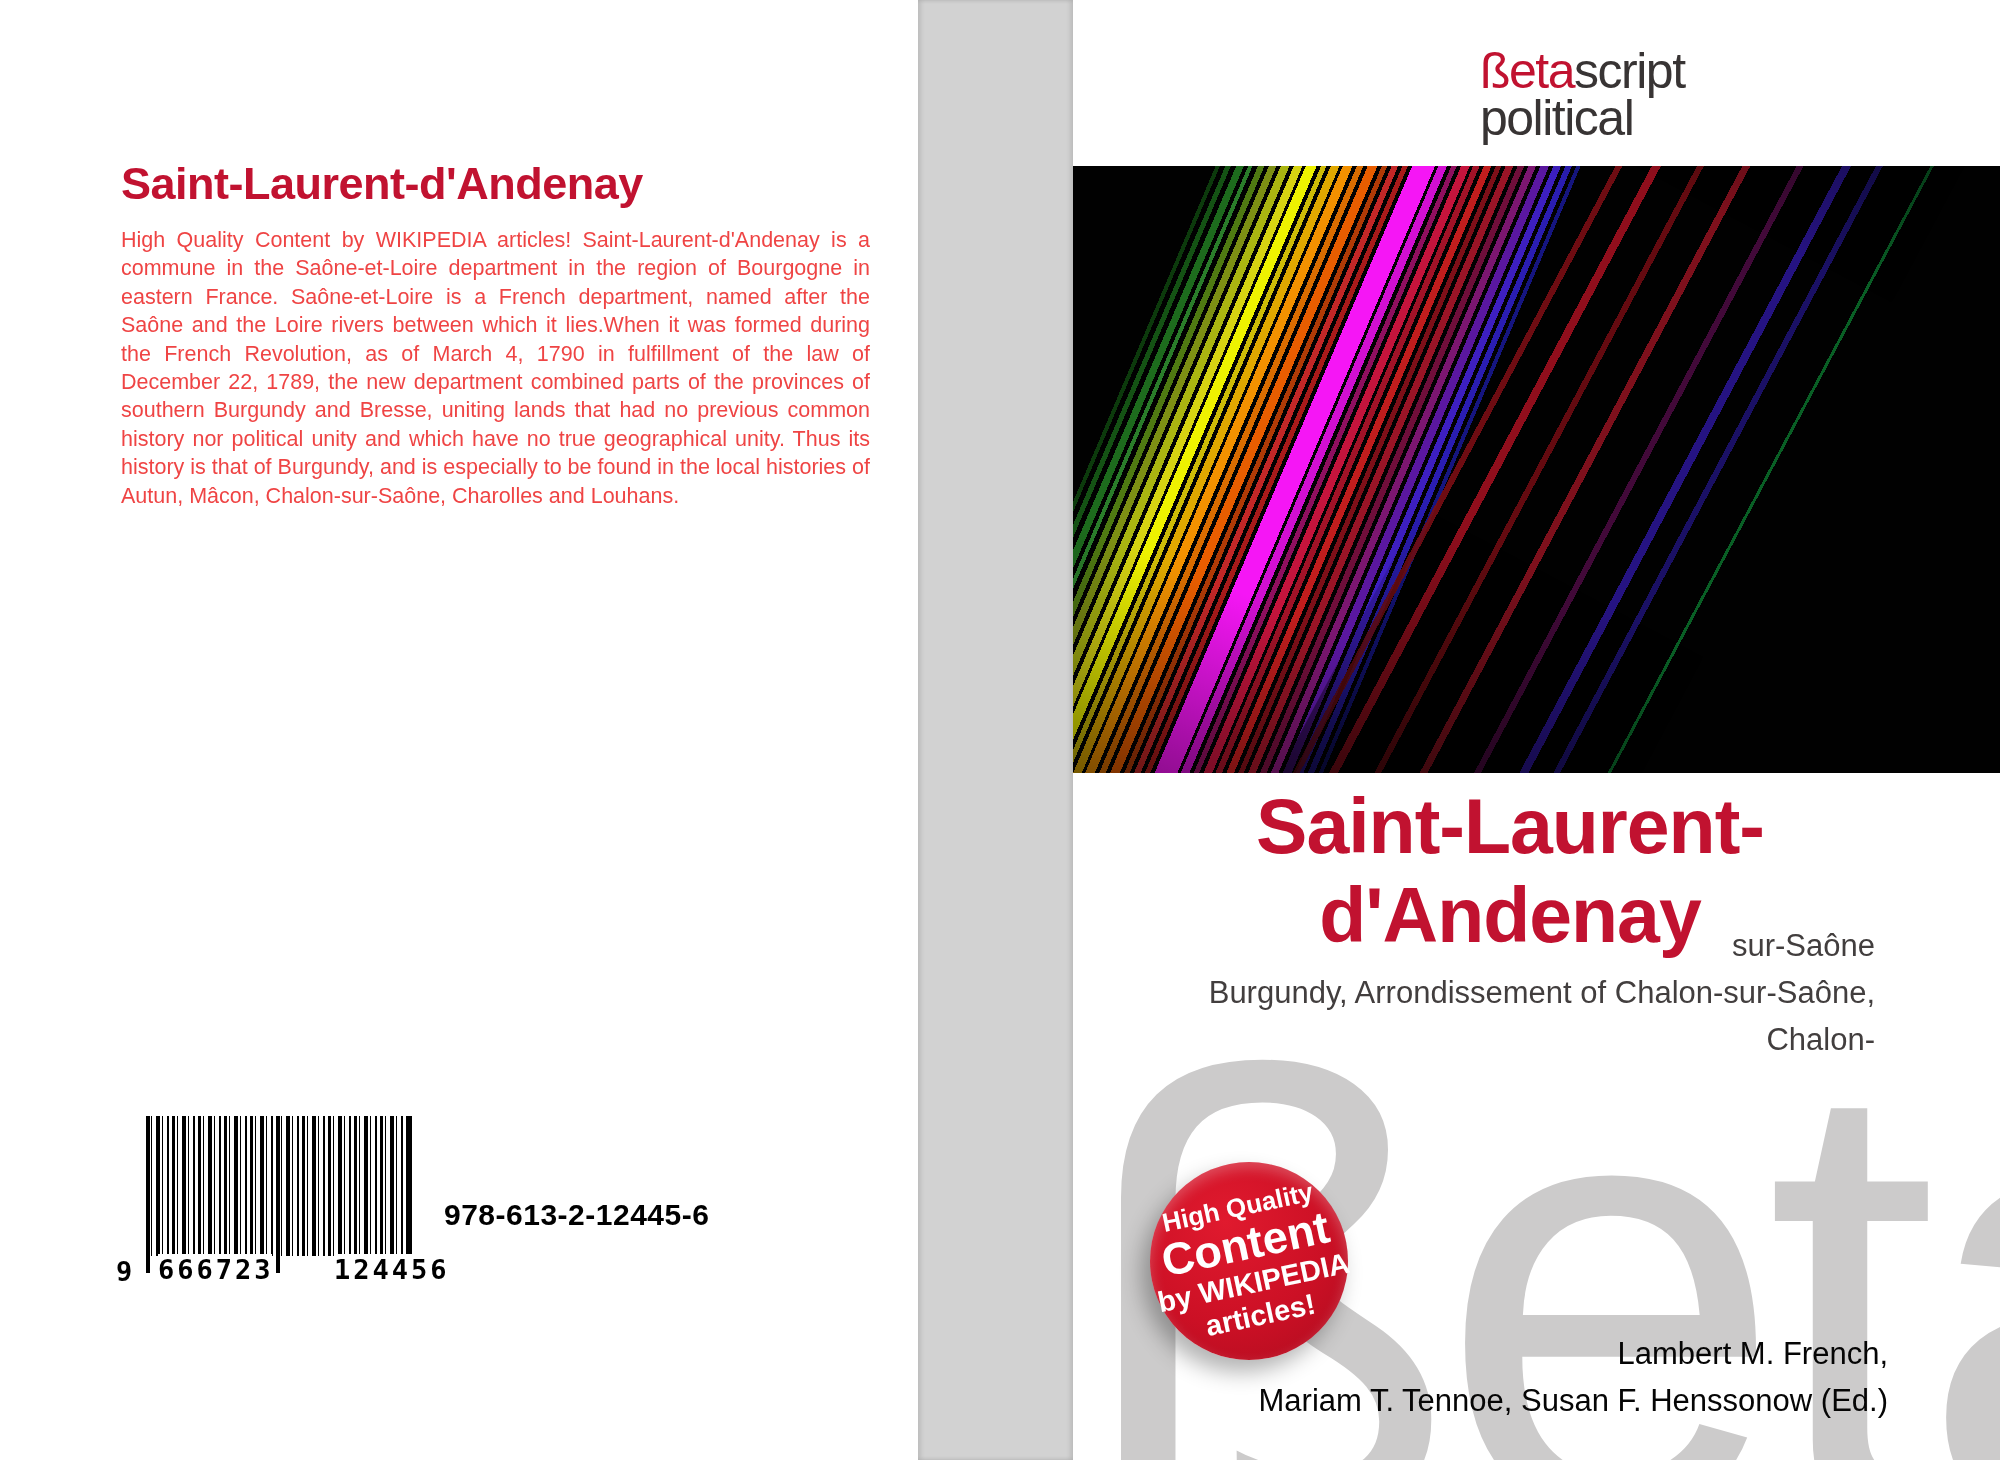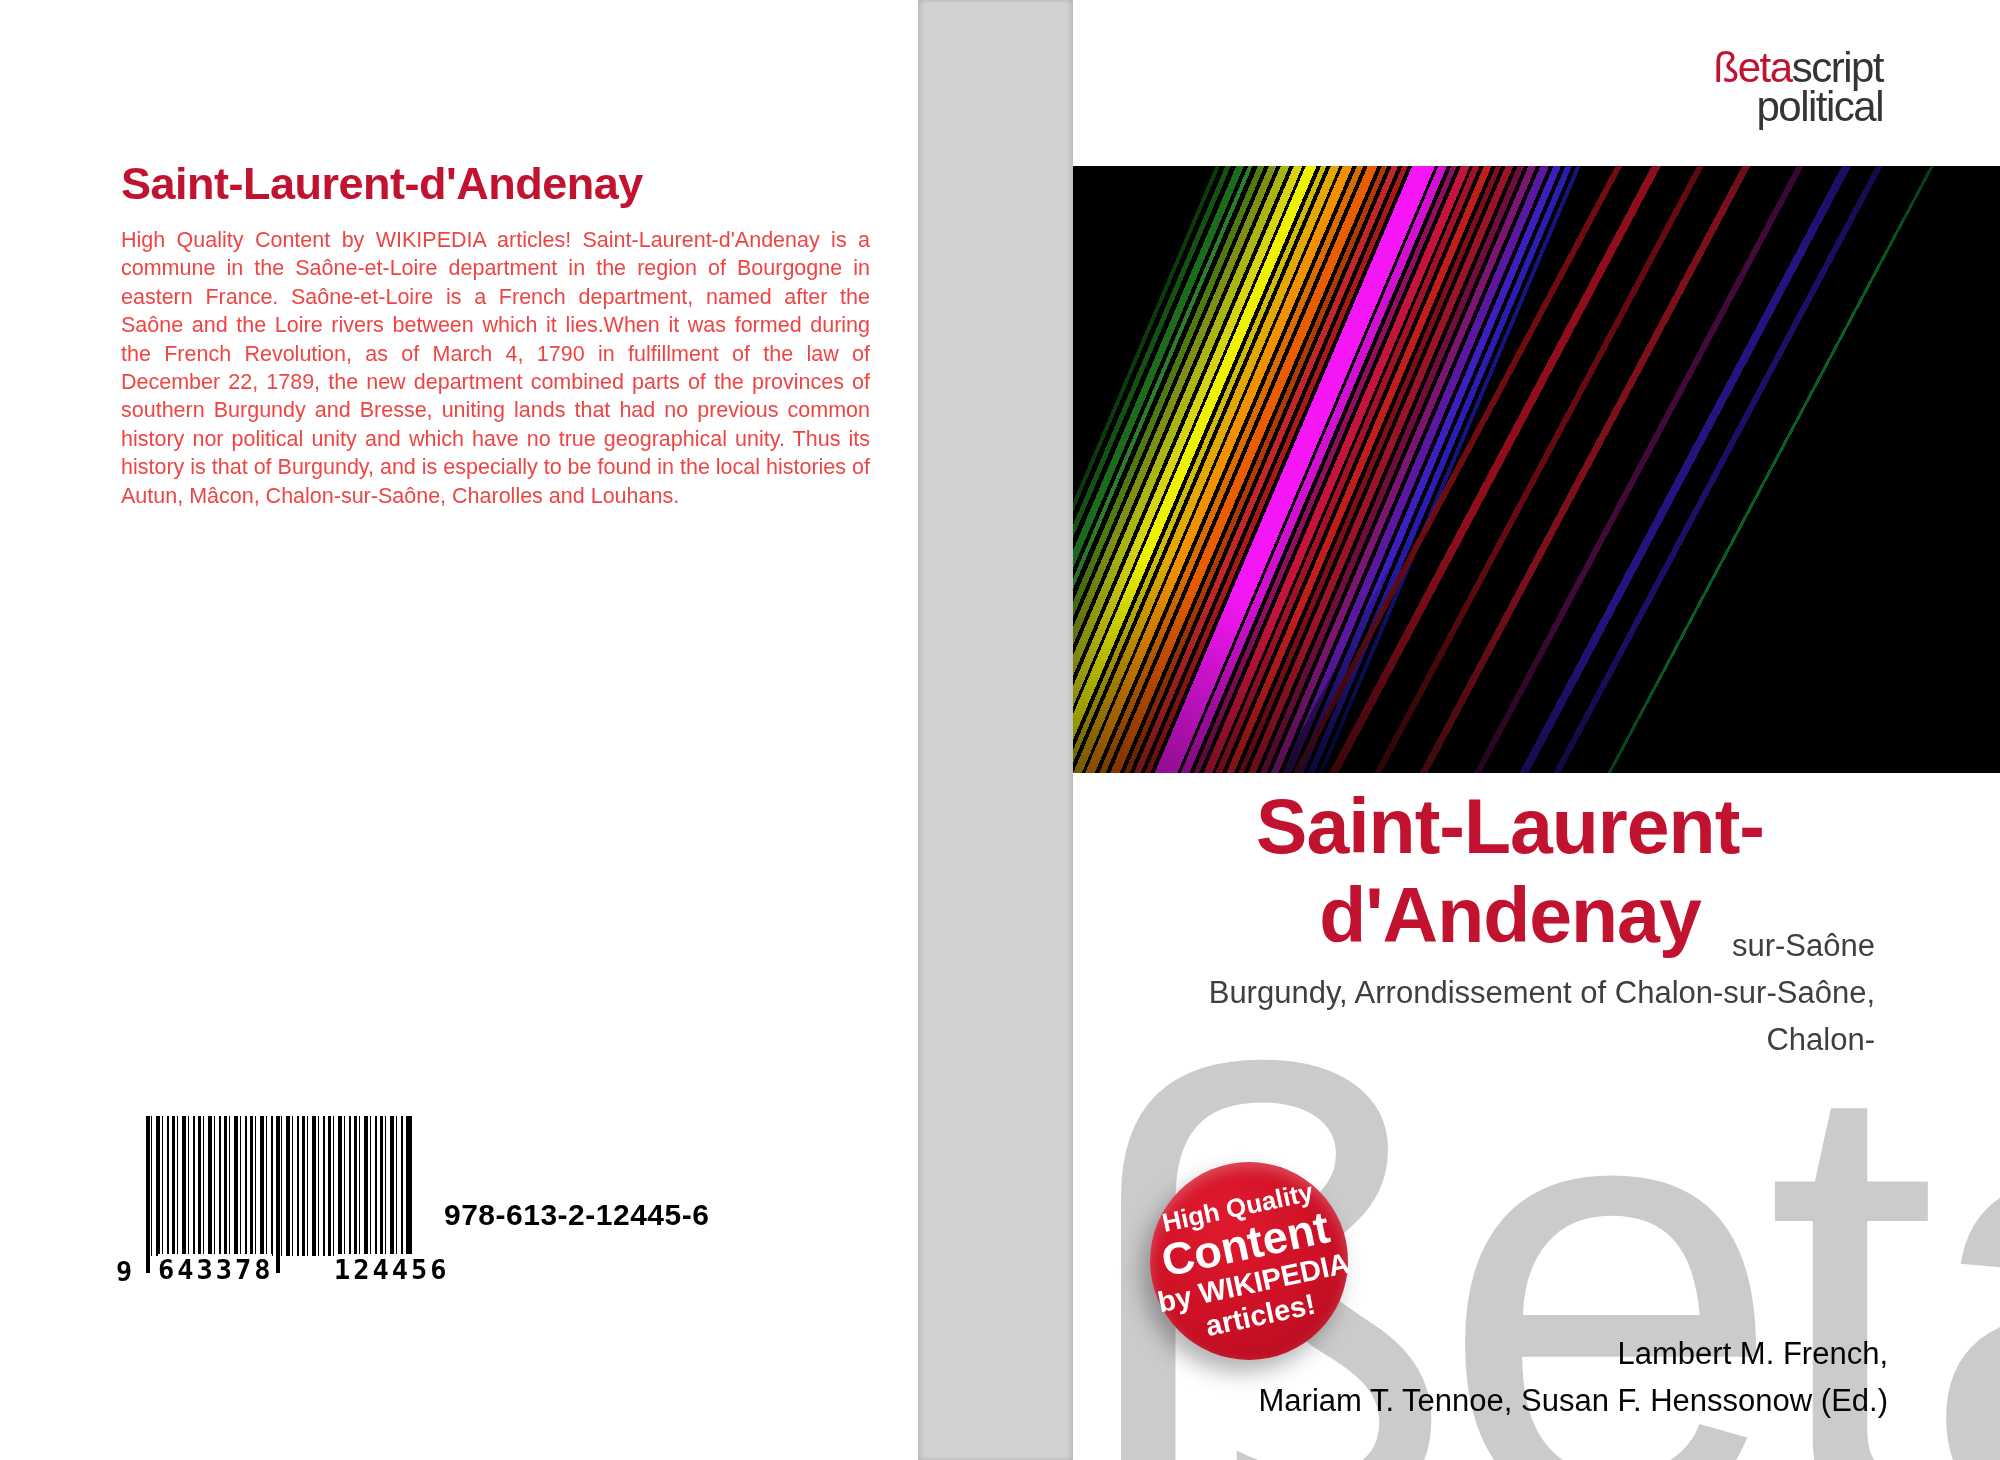--- a/index.html
+++ b/index.html
@@ -45,22 +45,22 @@
     font-size:30px;font-weight:bold;color:#000;letter-spacing:0.5px;
   }
   
   .spine{
     position:absolute;left:918px;top:0;width:155px;height:1460px;
     background:#d2d2d2;
     box-shadow:inset 3px 0 4px rgba(0,0,0,.10), inset -3px 0 4px rgba(0,0,0,.10);
   }
   
   .logo{
-    position:absolute;left:1480px;top:48px;width:403px;text-align:right;
-    font-size:42px;line-height:0.93;letter-spacing:-1.5px;color:#383434;z-index:5;
+    position:absolute;left:1480px;top:48px;width:403px;
+    font-size:50px;line-height:0.93;letter-spacing:-1.5px;color:#383434;z-index:5;
   }
   .logo .red{color:#c11230;}
   .art-panel{
     position:absolute;left:1073px;top:166px;width:927px;height:607px;
     background:#010101;overflow:hidden;z-index:2;
   }
   .stripes-main{
     position:absolute;left:30px;top:-350px;width:540px;height:1320px;
     transform:rotate(23deg);
     background:
@@ -154,21 +154,21 @@
 <div class="page">
 
   <div class="back-title">Saint-Laurent-d'Andenay</div>
   <div class="back-body">High Quality Content by WIKIPEDIA articles! Saint-Laurent-d'Andenay is a commune in the Saône-et-Loire department in the region of Bourgogne in eastern France. Saône-et-Loire is a French department, named after the Saône and the Loire rivers between which it lies.When it was formed during the French Revolution, as of March 4, 1790 in fulfillment of the law of December 22, 1789, the new department combined parts of the provinces of southern Burgundy and Bresse, uniting lands that had no previous common history nor political unity and which have no true geographical unity. Thus its history is that of Burgundy, and is especially to be found in the local histories of Autun, Mâcon, Chalon-sur-Saône, Charolles and Louhans.</div>
 
   <div class="barcode-bars"></div>
   <div class="guard g-left"></div>
   <div class="guard g-mid"></div>
   <div class="guard g-right"></div>
   <div class="bc-digit-lead">9</div>
-  <div class="bc-group bc-g1">643378</div>
+  <div class="bc-group bc-g1">666723</div>
   <div class="bc-group bc-g2">124456</div>
   <div class="isbn-text">978-613-2-12445-6</div>
 
   <div class="spine"></div>
 
   <div class="logo">
     <span class="red">ßeta</span><span>script</span><br>
     <span>political</span>
   </div>
 

